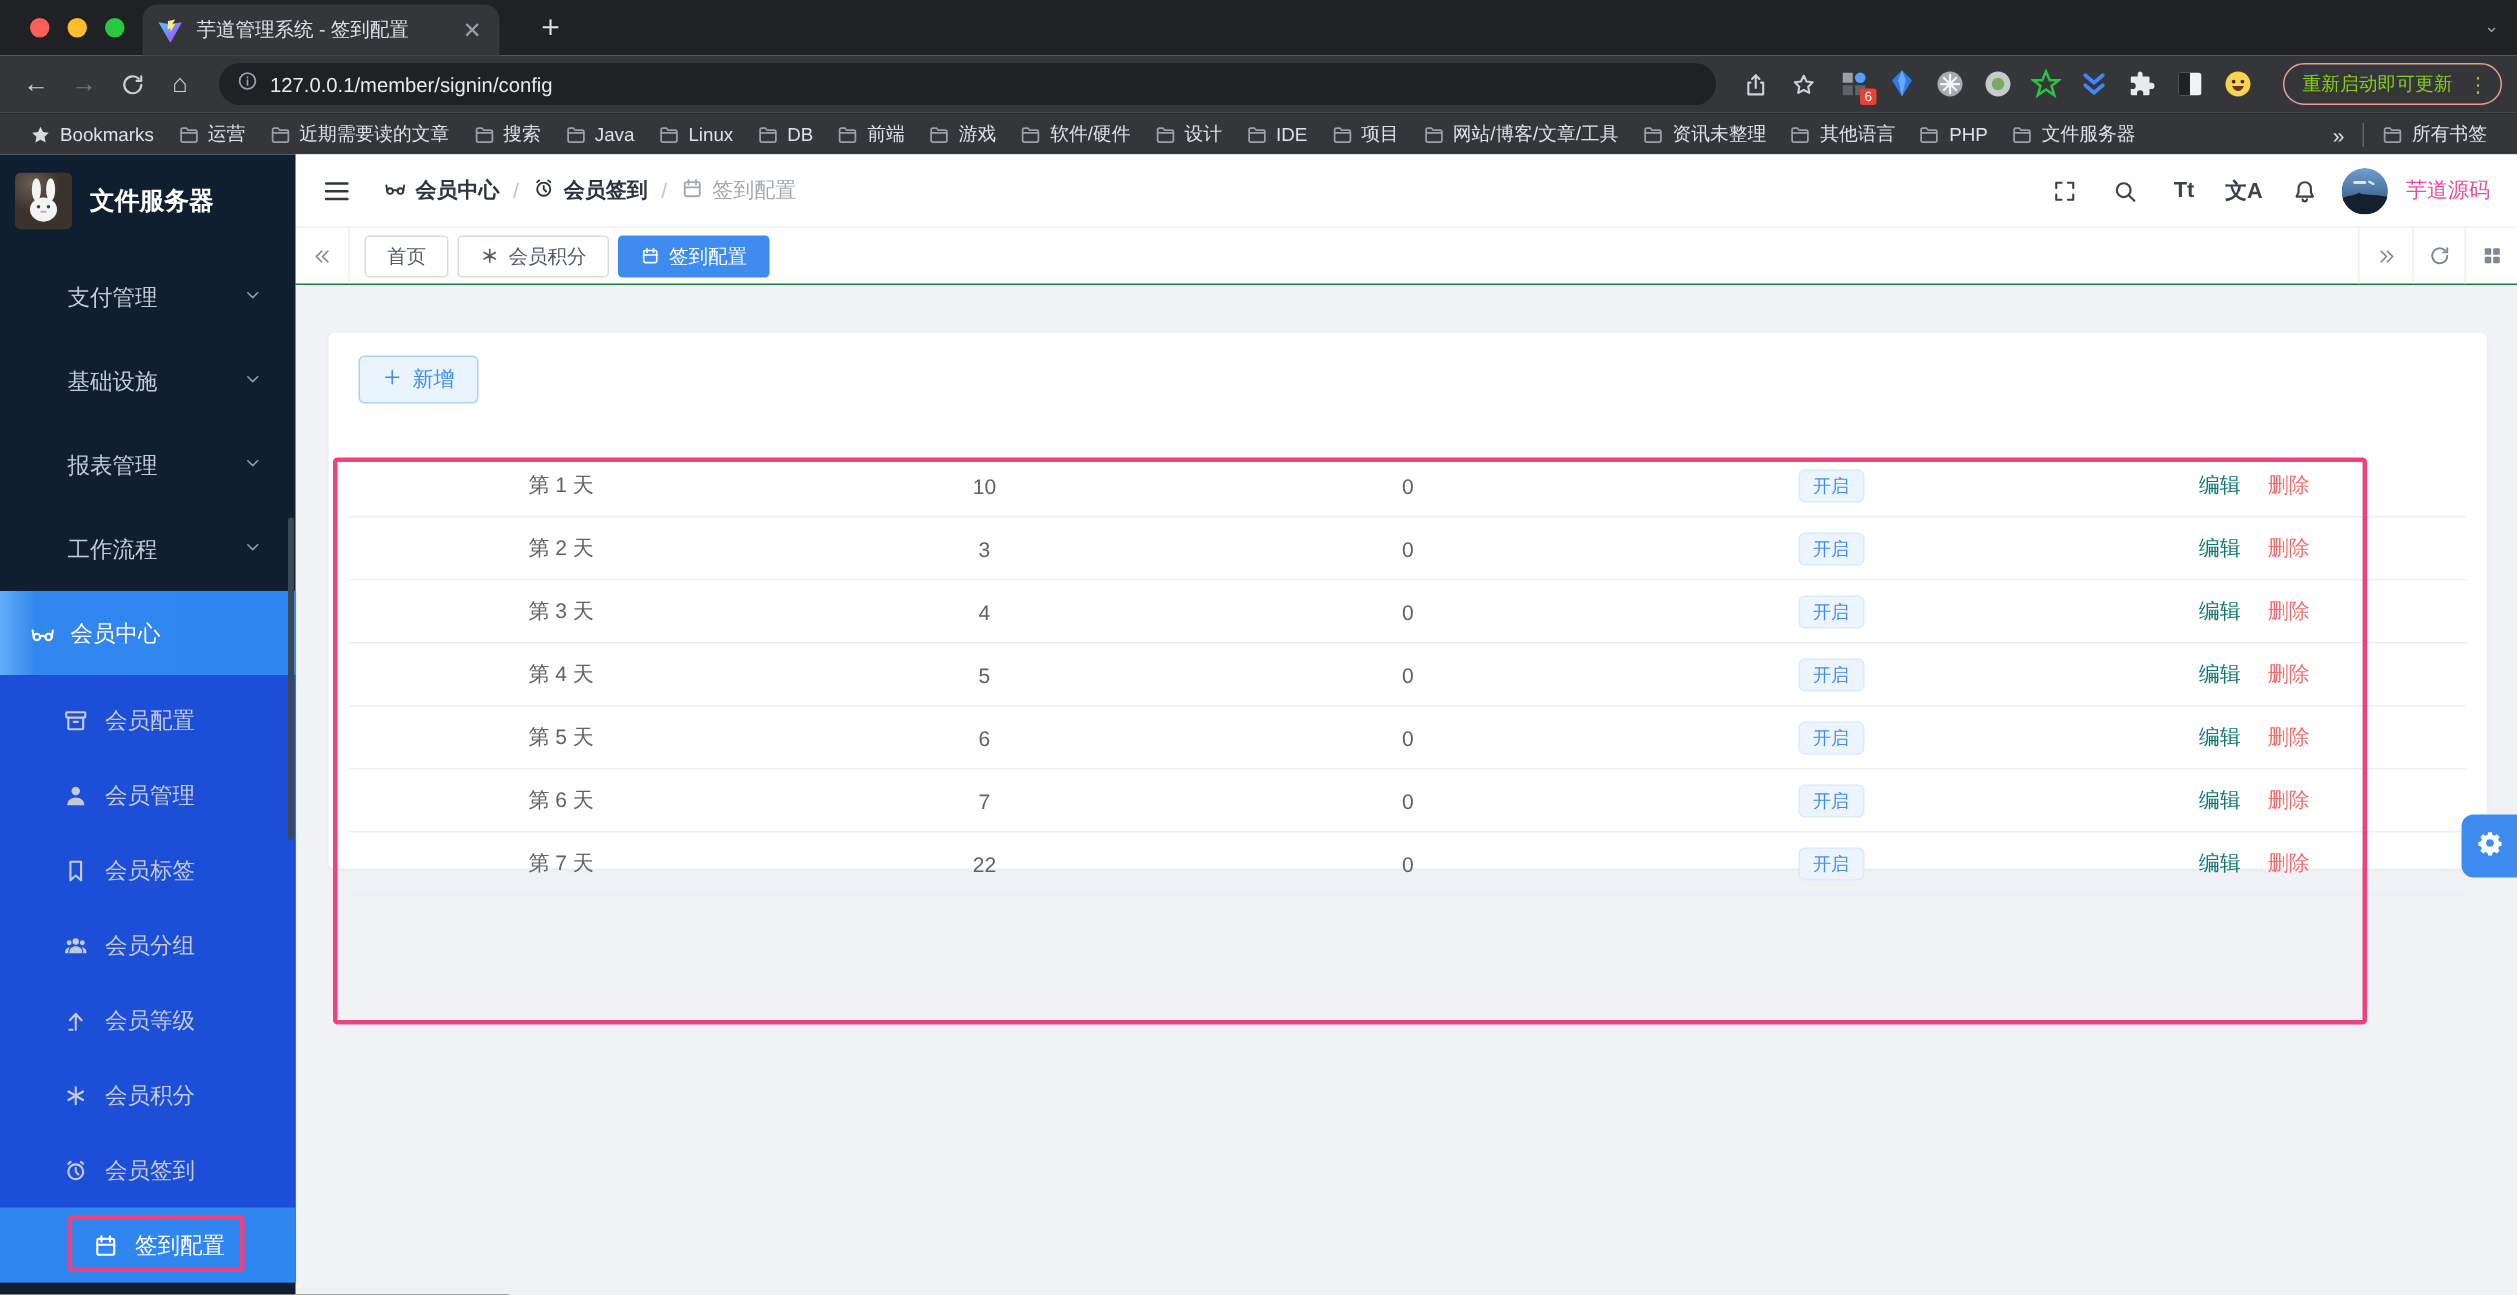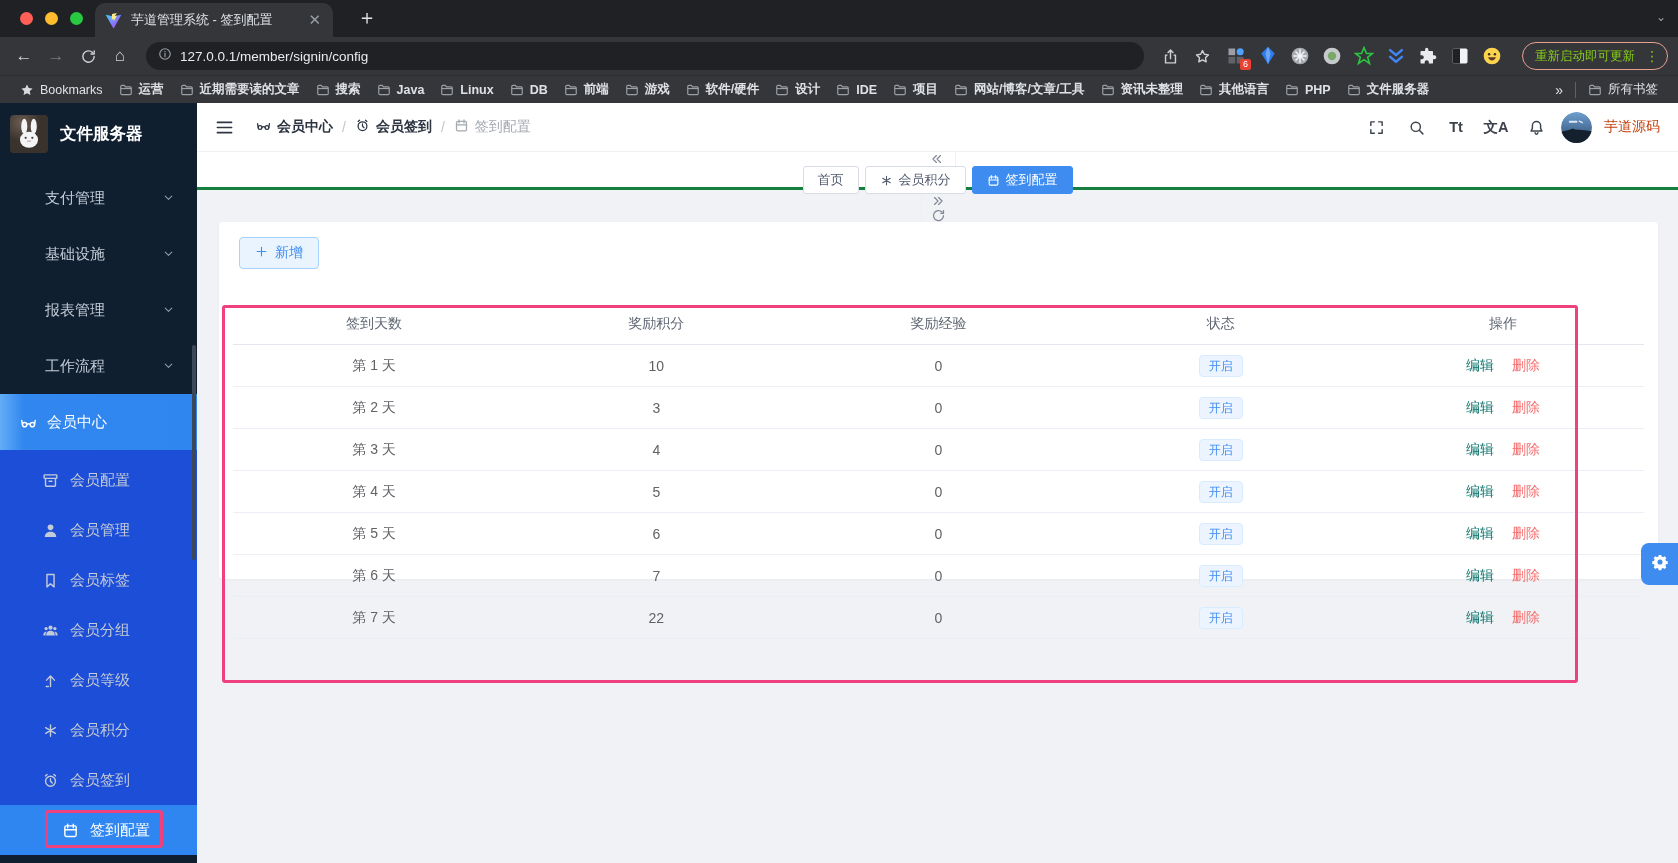--- a/index.html
+++ b/index.html
@@ -72,23 +72,23 @@
   .crumb { display:flex; align-items:center; gap:6px; color:#2b3440; font-weight:bold; }
   .crumb svg { width:15px; height:15px; }
   .crumb.last { color:#a4a9b0; font-weight:normal; }
   .crumb-sep { color:#c0c4cc; margin:0 9px; font-weight:normal; }
   .nav-right { margin-left:auto; display:flex; align-items:center; gap:10px; }
   .nr-ic { width:30px; height:30px; display:flex; align-items:center; justify-content:center; color:#3c424b; }
   .nr-ic svg { width:17px; height:17px; }
   .nr-txt { font-size:14.5px; color:#3c424b; font-weight:bold; }
   .avatar { width:31px; height:31px; border-radius:50%; overflow:hidden; }
   .avatar svg{ width:100%; height:100%; display:block; }
-  .username { font-size:14px; color:#c2410c; margin-left:2px; white-space:nowrap; }
-
-  .tagbar { height:38px; background:#fff; border-bottom:3px solid #15803d; display:flex; align-items:center;flex-direction:column; }
+  .username { font-size:14px; color:#ec4899; margin-left:2px; white-space:nowrap; }
+
+  .tagbar { height:38px; background:#fff; border-bottom:1px solid #15803d; display:flex; align-items:center; }
   .tag-arrow { width:36px; height:100%; display:flex; align-items:center; justify-content:center; color:#808695; border-right:1px solid #eef0f3; }
   .tag-arrow.rgt { border-right:none; border-left:1px solid #eef0f3; }
   .tag-arrow svg { width:14px; height:14px; }
   .tags { display:flex; align-items:center; gap:6px; padding:0 10px; flex:1; }
   .tag { height:28px; display:flex; align-items:center; gap:6px; padding:0 14px; border:1px solid #d8dce5; border-radius:3px; background:#fff; color:#515a6e; font-size:13px; white-space:nowrap; }
   .tag svg { width:13px; height:13px; }
   .tag.active { background:#3f8cf0; border-color:#3f8cf0; color:#fff; }
   .tag-ctrl { width:35px; height:100%; display:flex; align-items:center; justify-content:center; color:#808695; border-left:1px solid #eef0f3; }
   .tag-ctrl svg { width:15px; height:15px; }
 
@@ -219,21 +219,21 @@
 
   <div class="bookmarks">
     <div class="bm-item">
       <span class="bm-star">
           <svg viewBox="0 0 24 24" fill="#d7dadd">
             <path d="M12 2.5l2.9 6 6.6.9-4.8 4.6 1.2 6.5L12 17.4l-5.9 3.1 1.2-6.5L2.5 9.4l6.6-.9z"></path>
           </svg>
         </span>
       <span>Bookmarks</span>
     </div>
-    <span id="bm-list" style="display:flex;font-weight:bold;">
+    <span id="bm-list" style="display:flex;">
         <div class="bm-item">
           <span class="bm-ic">
             <svg viewBox="0 0 24 24" fill="none" stroke="#9aa0a6" stroke-width="2">
               <path d="M3 6a2 2 0 0 1 2-2h4l2 2.5h8a2 2 0 0 1 2 2V18a2 2 0 0 1-2 2H5a2 2 0 0 1-2-2z"></path>
               <path d="M3 9.5h18"></path>
             </svg>
           </span>
           <span>运营</span>
         </div>
         <div class="bm-item">
@@ -665,27 +665,20 @@
 
       <div class="content">
         <div class="card">
           <button class="btn-add">
             <span><svg viewBox="0 0 24 24" fill="none" stroke="currentColor" stroke-width="2" stroke-linecap="round" stroke-linejoin="round">
                   <path d="M12 4v16M4 12h16"></path>
                 </svg></span>
             <span>新增</span>
           </button>
           <div class="tbl" id="signin-table">
-              <div class="trow head">
-                <span>签到天数</span>
-                <span>奖励积分</span>
-                <span>奖励经验</span>
-                <span>状态</span>
-                <span>操作</span>
-              </div>
               <div class="trow">
                 <span>第 1 天</span>
                 <span>10</span>
                 <span>0</span>
                 <span><span class="stbadge">开启</span></span>
                 <span class="acts">
                   <a class="lnk-edit">编辑</a>
                   <a class="lnk-del">删除</a>
                 </span>
               </div>

